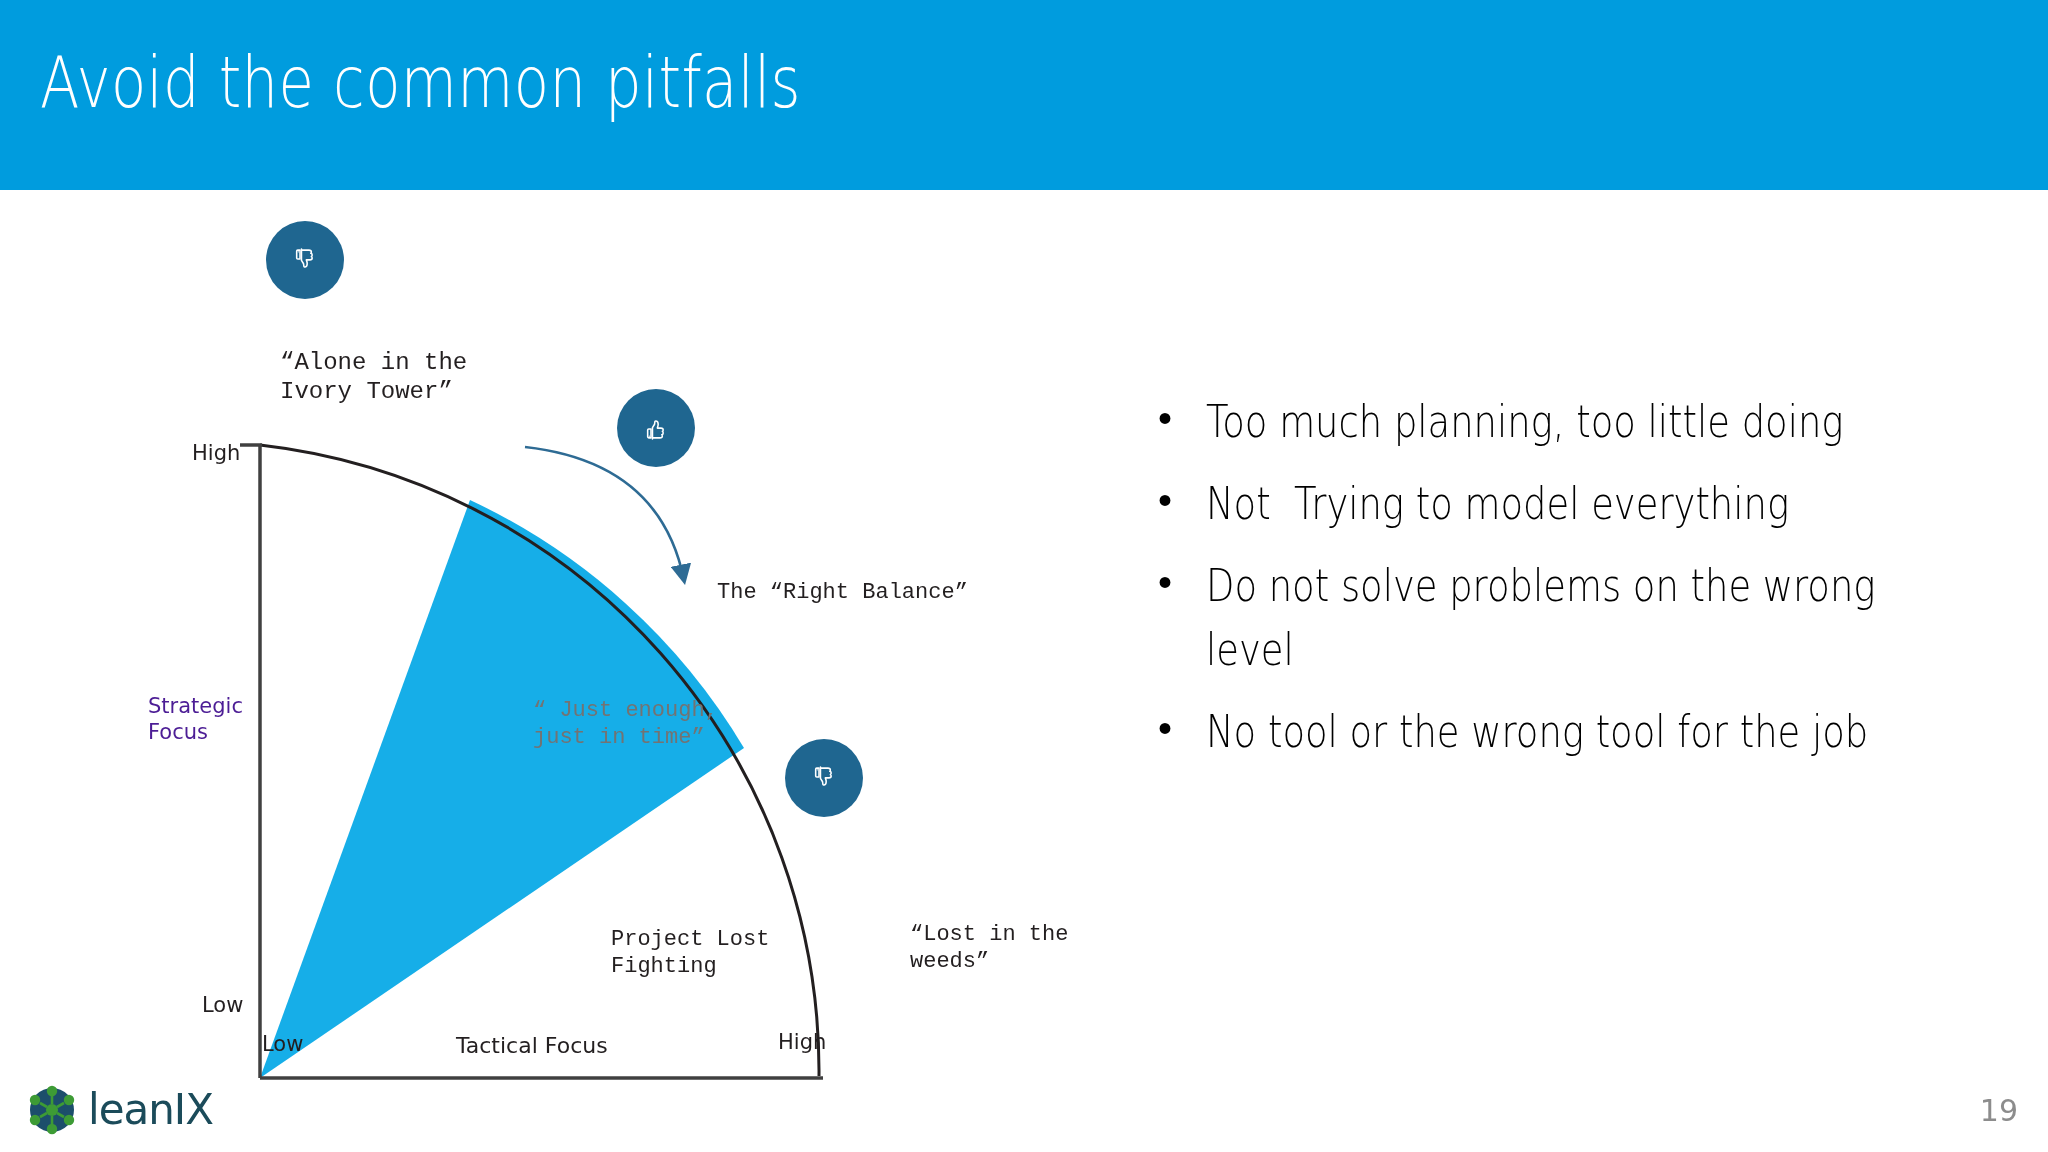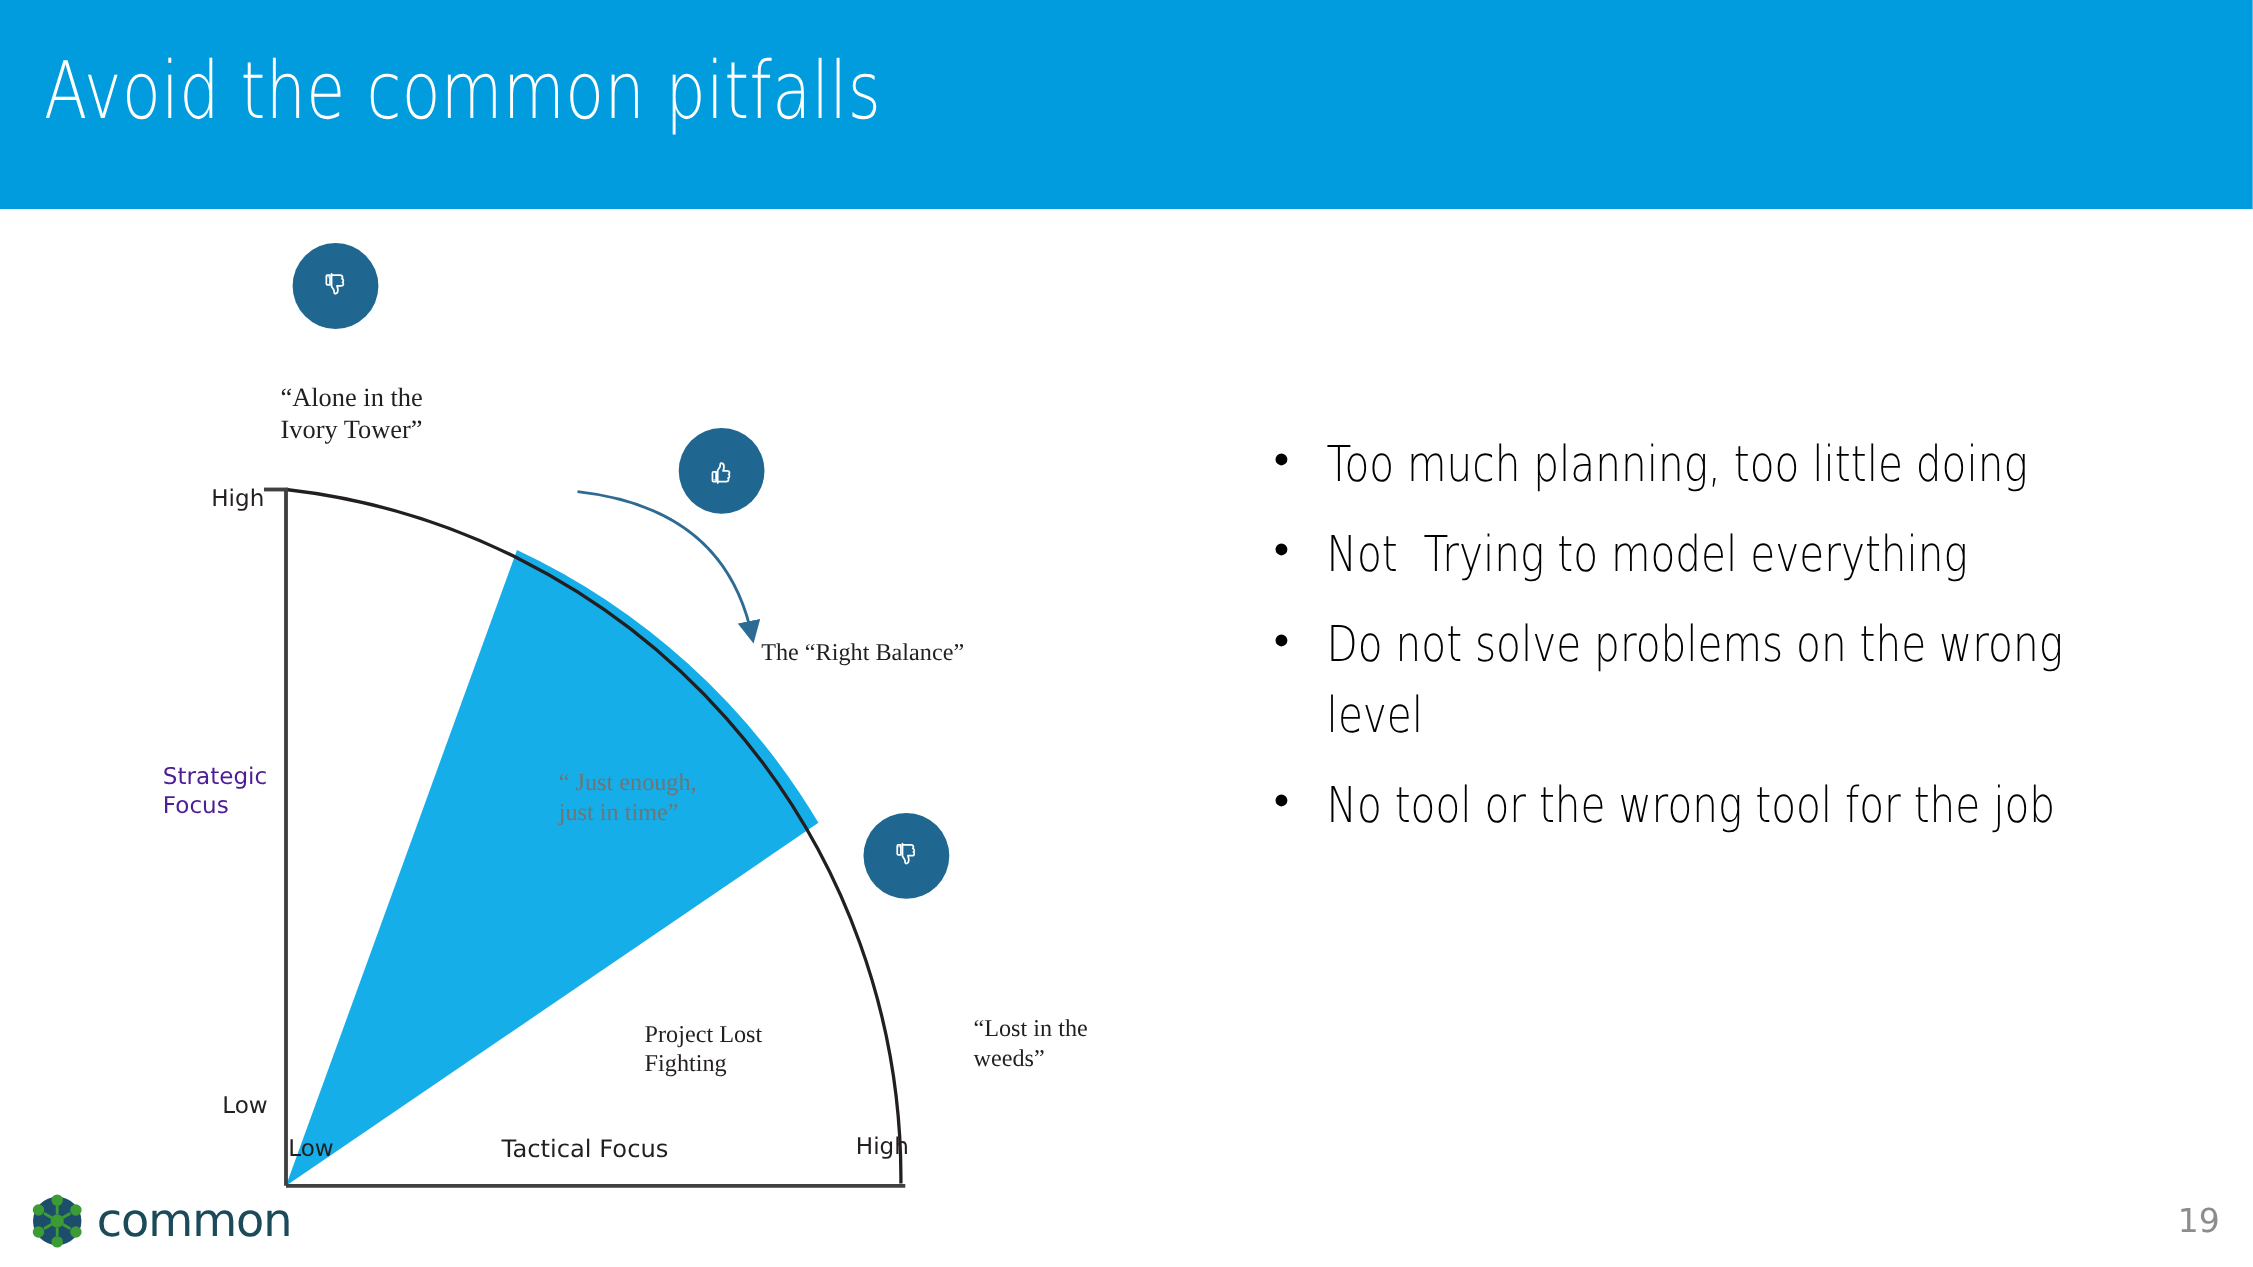--- a/index.html
+++ b/index.html
@@ -43,24 +43,25 @@
     position: absolute;
     left: 0;
     top: 190px;
     width: 1180px;
     height: 962px;
   }
   #diagram svg { display:block; }
 
   .diag-label {
     position: absolute;
-    font-family: Liberation Serif, serif;
+    font-family: Liberation Mono, monospace;
     color: #231F20;
     line-height: 1.22;
     white-space: pre-line;
+    margin-left: 25px;
   }
 
   #label-ivory-tower  { left: 255px; top: 158px; font-size: 24px; }
   #label-too-much     { left: 283px; top: 362px; font-size: 22px; }
   #label-right-balance{ left: 692px; top: 390px; font-size: 22px; white-space: nowrap; }
   #label-just-enough  { left: 508px; top: 508px; font-size: 22px; color: #737373; }
   #label-fire         { left: 586px; top: 737px; font-size: 22px; }
   #label-lost         { left: 885px; top: 732px; font-size: 22px; }
 
   #axis-high-y  { position:absolute; left:192px; top:251px; font-size:21px; font-family:"DejaVu Sans",sans-serif; color:#231F20; }
@@ -248,16 +249,16 @@
     <circle cx="43" cy="16" r="5.2" fill="#3D9B35"></circle>
     <circle cx="43" cy="36" r="5.2" fill="#3D9B35"></circle>
     <circle cx="26" cy="45" r="5.2" fill="#3D9B35"></circle>
     <circle cx="9" cy="36" r="5.2" fill="#3D9B35"></circle>
     <circle cx="9" cy="16" r="5.2" fill="#3D9B35"></circle>
     <circle cx="26" cy="26" r="6.0" fill="#3D9B35"></circle>
     <circle cx="16" cy="26" r="3.0" fill="#1C4E6B"></circle>
     <circle cx="36" cy="26" r="3.0" fill="#1C4E6B"></circle>
     <path d="M26 12 L26 20 M31 23 L38 19 M38 33 L31 29 M26 32 L26 40 M14 33 L21 29 M21 23 L14 19" stroke="#3D9B35" stroke-width="2.6" fill="none"></path>
   </svg>
-  <span id="logo-text">common</span>
+  <span id="logo-text">leanIX</span>
 </div>
 
 <div id="page-number">19</div>
 
 </body></html>

